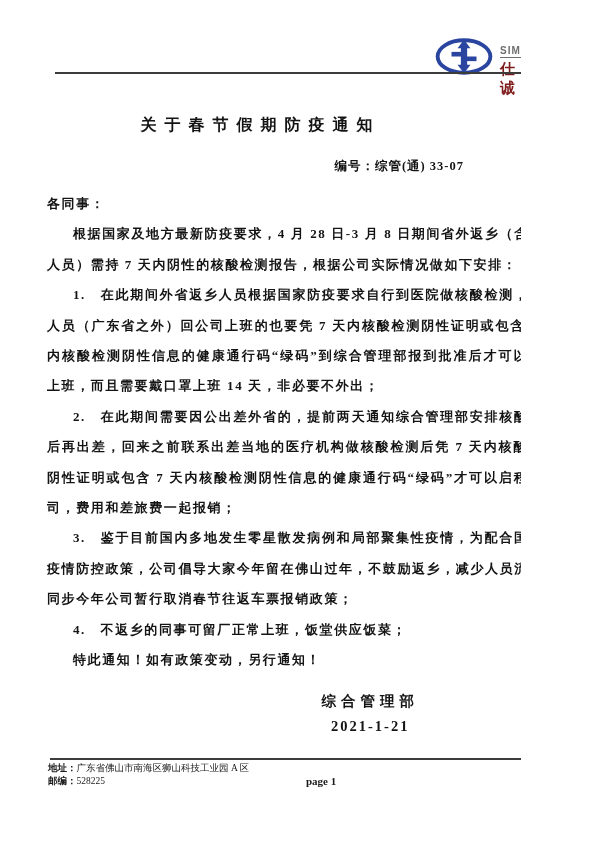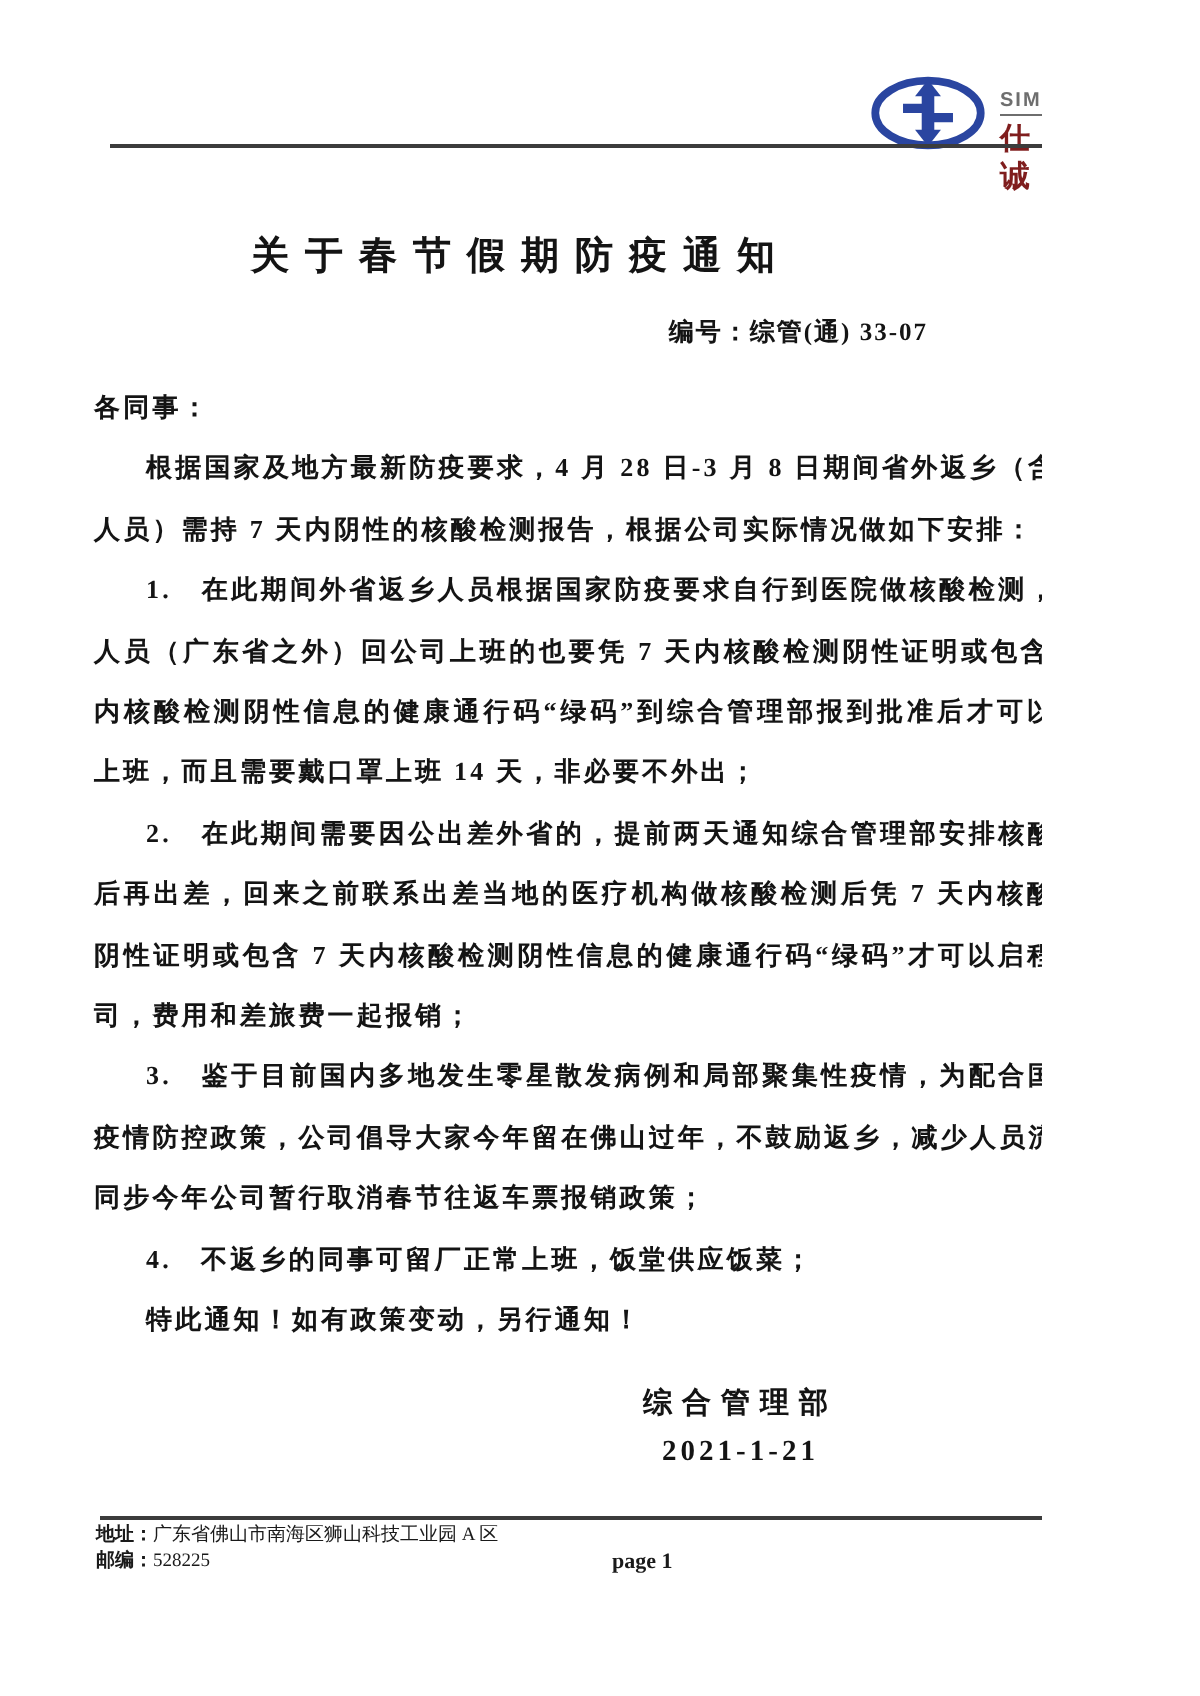--- a/index.html
+++ b/index.html
@@ -32,21 +32,21 @@
   }
   .header-rule {
     position:absolute; top:72px; left:55px; width:515px;
     border-top:2px solid #3c3c3c;
   }
 
   
   .title {
     position:absolute; top:115px; left:0; width:100%;
     text-align:center;
-    font-size:19px; font-weight:bold; letter-spacing:8px;
+    font-size:16px; font-weight:bold; letter-spacing:8px;
   }
   .doc-number {
     position:absolute; top:158px; right:57px;
     font-size:12.5px; font-weight:bold; letter-spacing:1px;
   }
 
   
   .doc-body {
     position:absolute; top:189px; left:47px; width:511px;
     font-size:13px; font-weight:bold;

